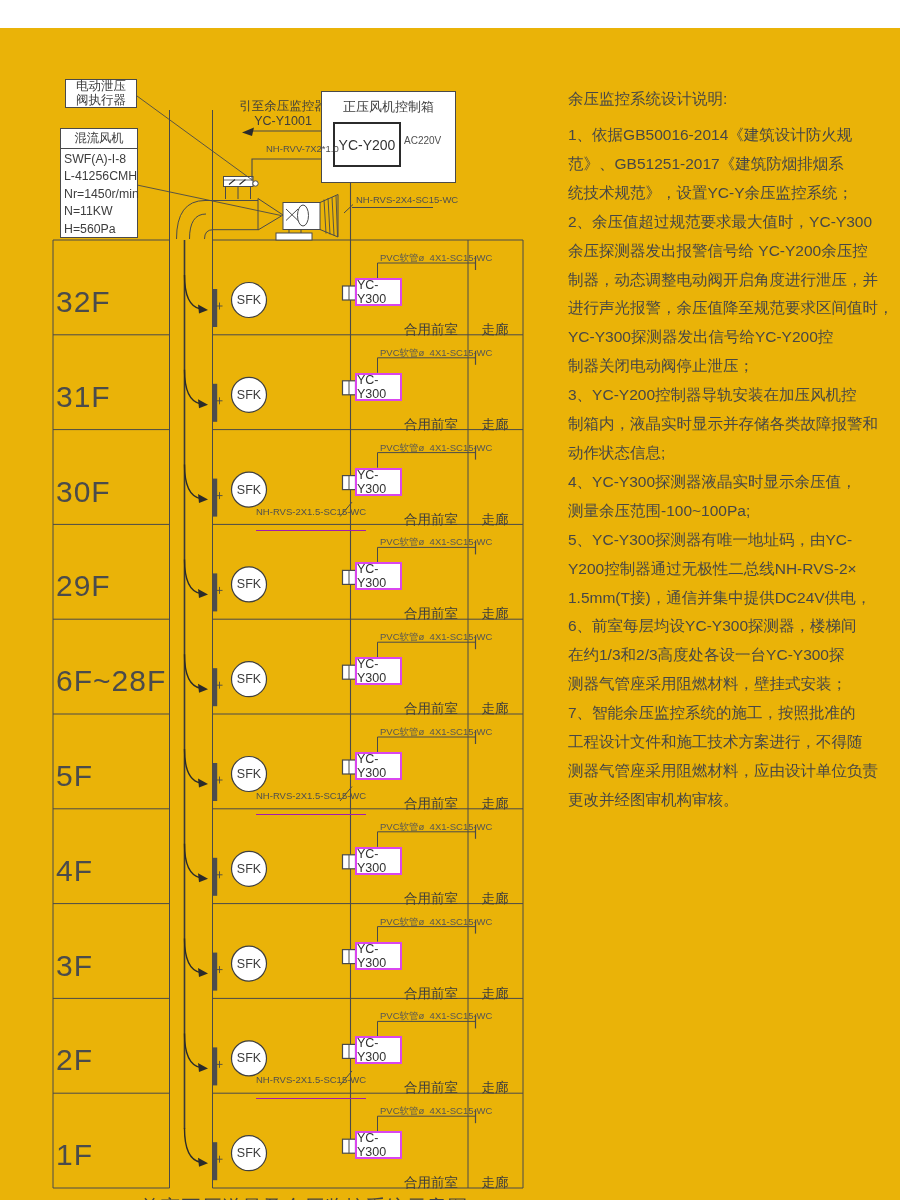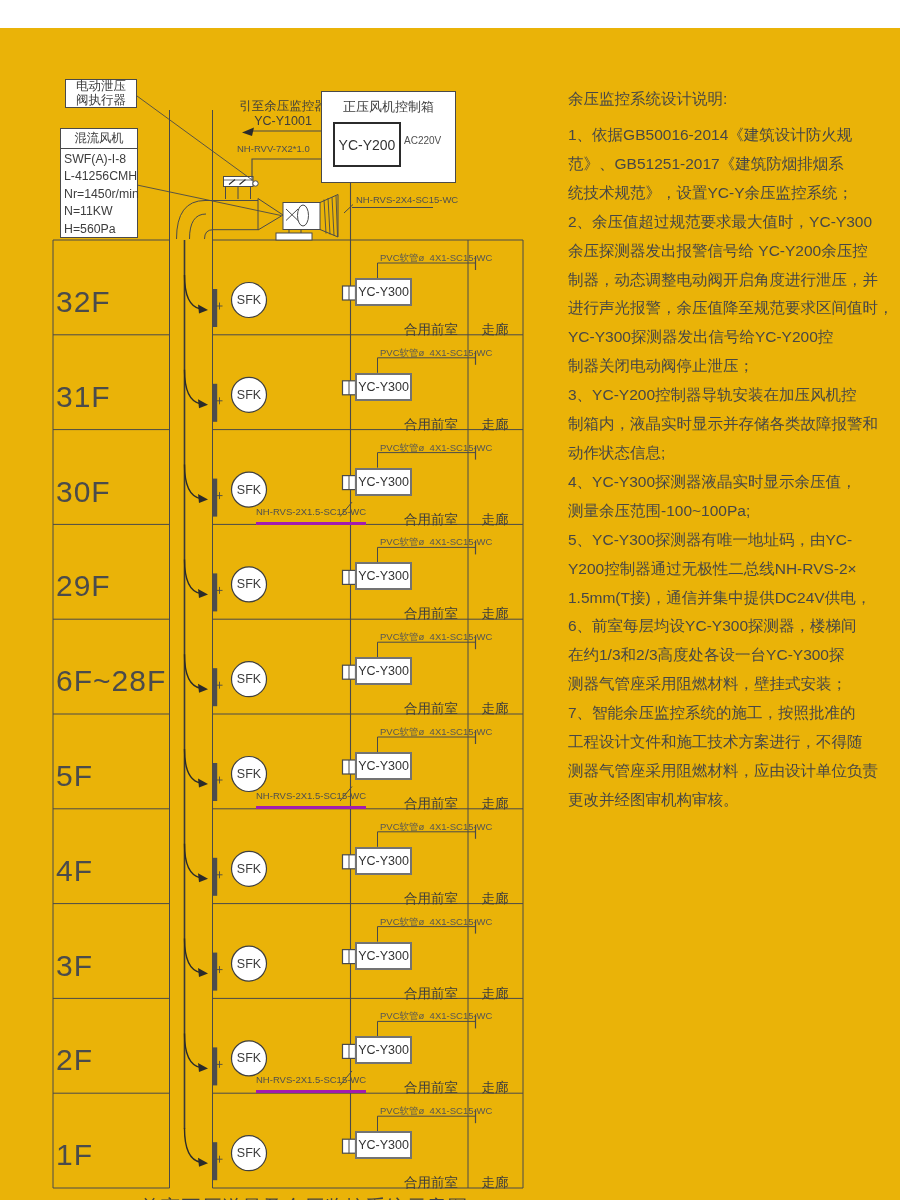--- a/index.html
+++ b/index.html
@@ -42,28 +42,28 @@
     display:flex; align-items:center; justify-content:center; font-size:14px; color:#333;
   }
   .power-lbl { position:absolute; left:82px; top:43px; font-size:10px; color:#4f4f4f; }
 
   .wire-lbl { font-size:9.5px; color:#4f4f4f; }
 
   
   .floor-lbl { position:absolute; left:56px; height:32px; line-height:32px; font-size:30px; color:#4b4b4b; letter-spacing:1px; z-index:2; white-space:nowrap; }
   .sfk-lbl { position:absolute; left:229px; width:40px; text-align:center; font-size:12.5px; color:#3d3d3d; z-index:2; }
   .det-box {
-    position:absolute; left:355px; width:57px; height:28px;
-    border:2px solid #737373; background:#fff; z-index:2;
+    position:absolute; left:355px; width:47px; height:28px;
+    border:2px solid #d946ef; background:#fff; z-index:2;
     display:flex; align-items:center; justify-content:center; font-size:12.5px; color:#333;
   }
   .pvc-lbl { position:absolute; left:380px; font-size:9.5px; color:#565656; z-index:2; white-space:pre; }
   .room-lbl { position:absolute; left:398px; width:60px; text-align:right; font-size:13.5px; color:#3d3d3d; z-index:2; }
   .corr-lbl { position:absolute; left:468px; width:54px; text-align:center; font-size:13.5px; color:#3d3d3d; z-index:2; }
-  .branch-lbl { position:absolute; left:256px; font-size:9.5px; color:#4f4f4f; border-bottom:3px solid #a21caf; padding-bottom:5px; z-index:2; white-space:nowrap; }
+  .branch-lbl { position:absolute; left:256px; font-size:9.5px; color:#4f4f4f; border-bottom:1px solid #a21caf; padding-bottom:13px; z-index:2; white-space:nowrap; }
 
   
   .notes { position:absolute; left:568px; top:62px; width:325px; z-index:2; color:#474747; }
   .notes-title { font-size:15.5px; line-height:18px; margin-bottom:13px; white-space:nowrap; }
   .notes-line { font-size:15.5px; line-height:28.9px; white-space:nowrap; }
 
   .caption { position:absolute; left:140px; top:1166px; width:310px; text-align:center; font-size:20px; letter-spacing:0.5px; color:#444; z-index:2; white-space:nowrap; }
 </style>
 </head>
 <body>
@@ -239,21 +239,21 @@
     <div>引至余压监控器</div>
     <div>YC-Y1001</div>
   </div>
 
   <div class="control-outer">
     <div class="control-title">正压风机控制箱</div>
     <div class="controller-box">YC-Y200</div>
     <div class="power-lbl">AC220V</div>
   </div>
 
-  <div class="lbl wire-lbl" style="left:237px; top:115px;">NH-RVV-7X2*1.0</div>
+  <div class="lbl wire-lbl" style="left:266px; top:115px;">NH-RVV-7X2*1.0</div>
   <div class="lbl wire-lbl" style="left:356px; top:166px;">NH-RVS-2X4-SC15-WC</div>
 
   <div class="layer" id="rows">
       <div class="floor-lbl" style="top: 258px;">32F</div>
       <div class="sfk-lbl" style="top: 265px;">SFK</div>
       <div class="det-box" style="top: 250px;">YC-Y300</div>
       <div class="pvc-lbl" style="top: 224px;">PVC软管ø  4X1-SC15-WC</div>
       <div class="room-lbl" style="top: 293px;">合用前室</div>
       <div class="corr-lbl" style="top: 293px;">走廊</div>
       <div class="floor-lbl" style="top: 352.8px;">31F</div>

